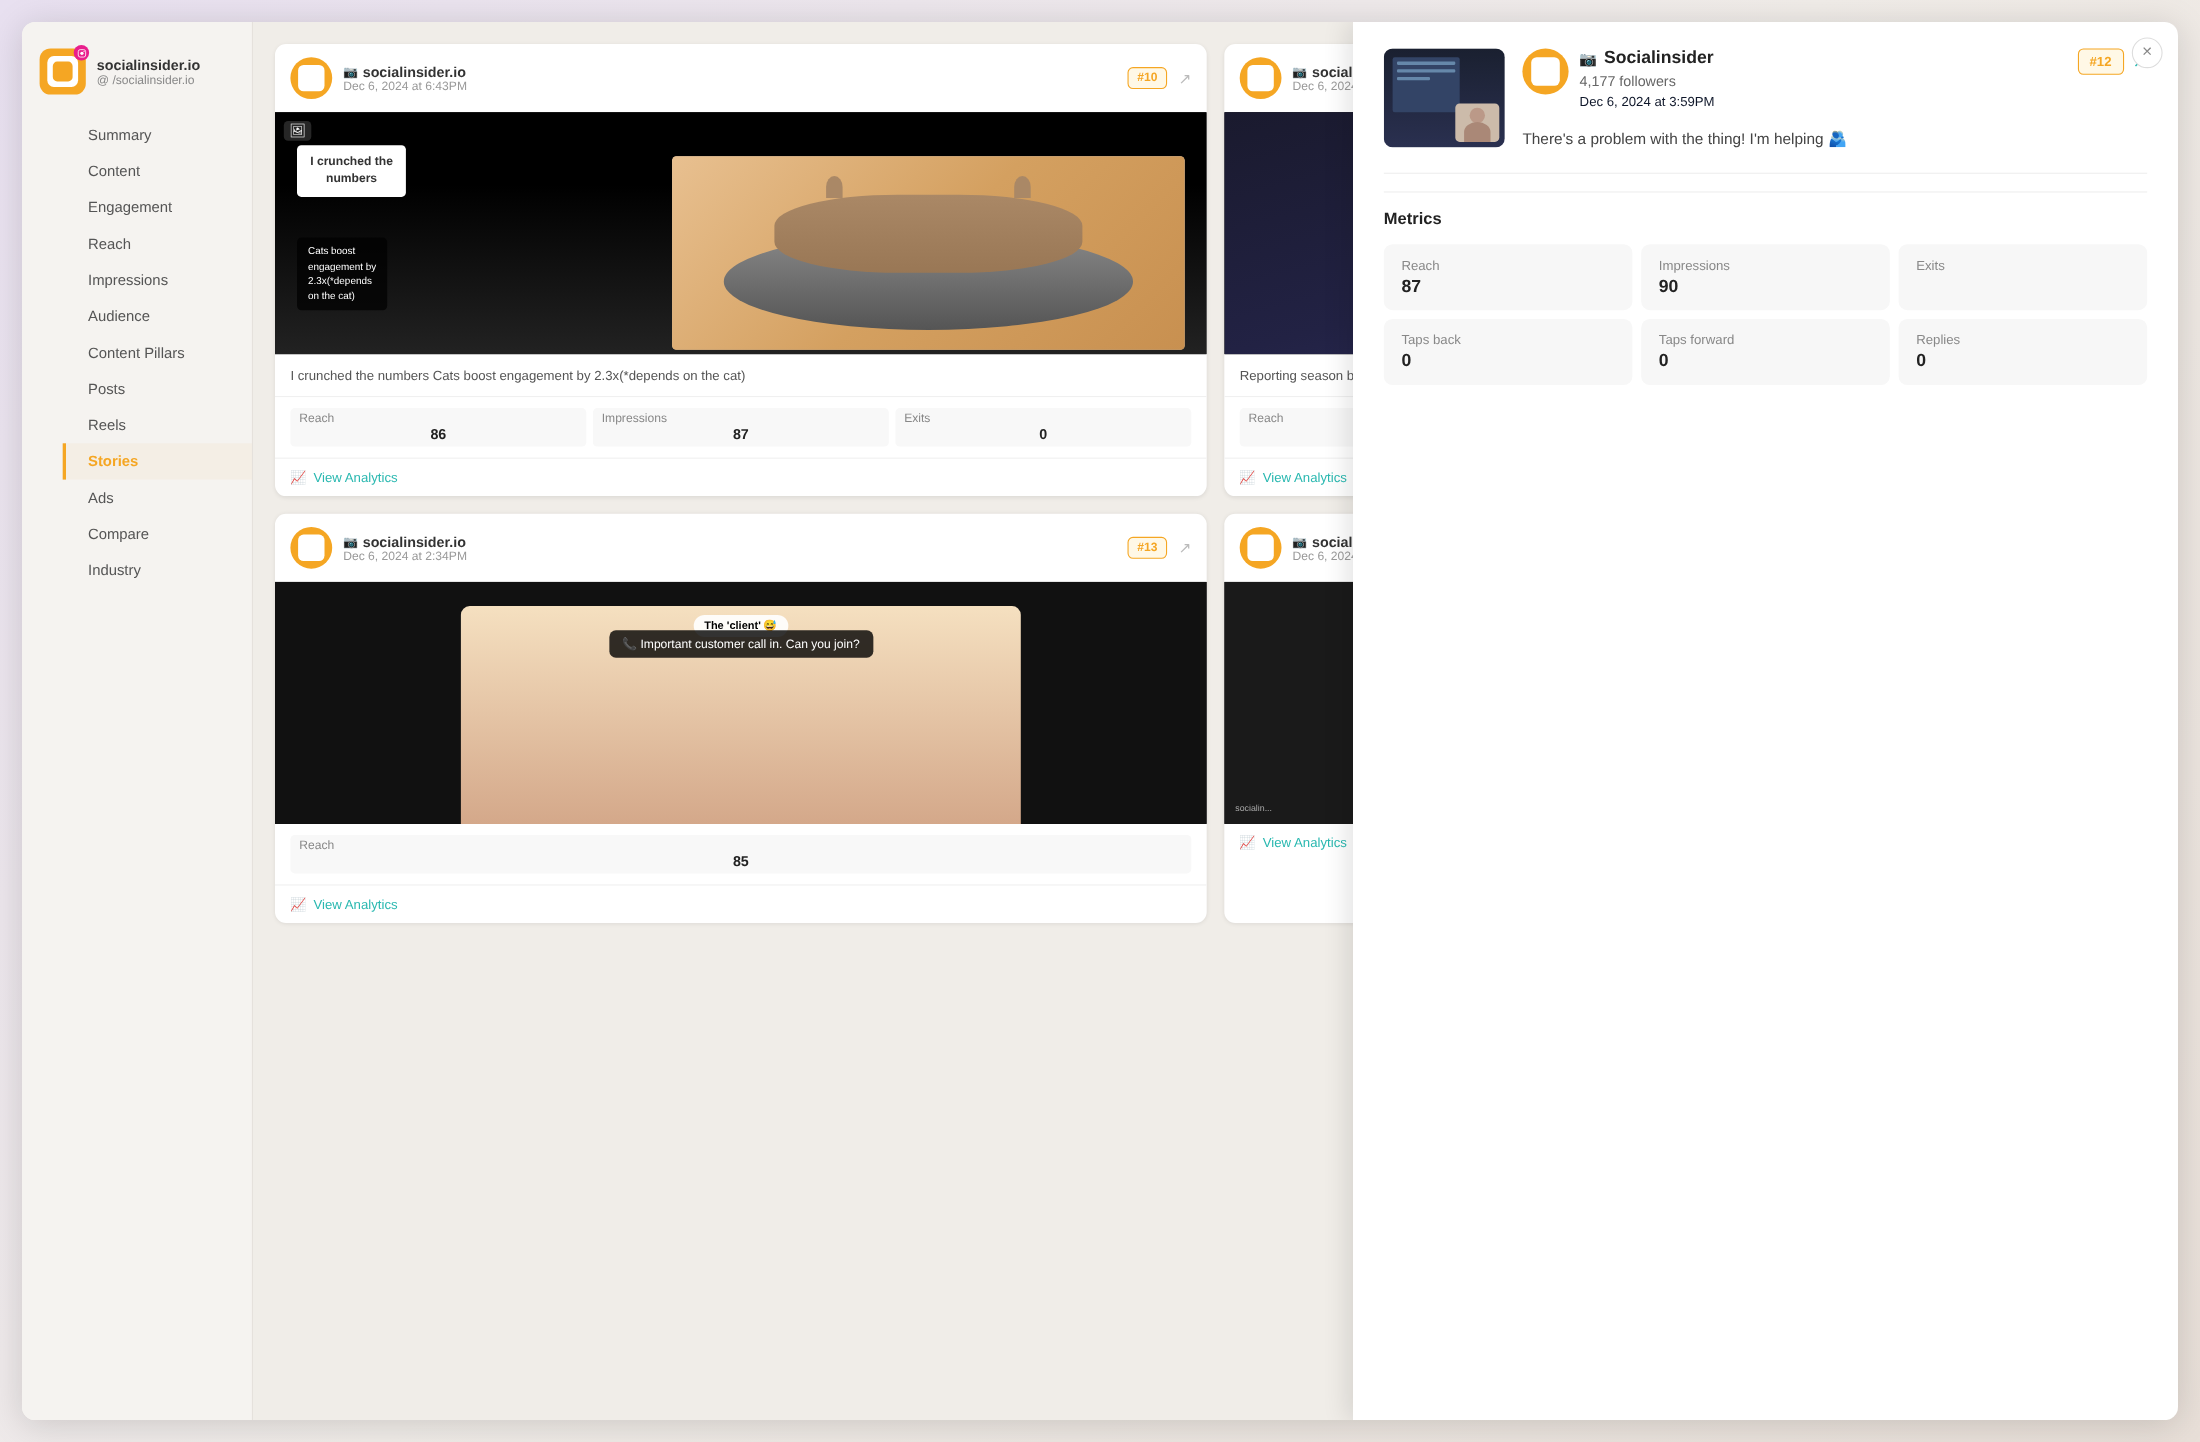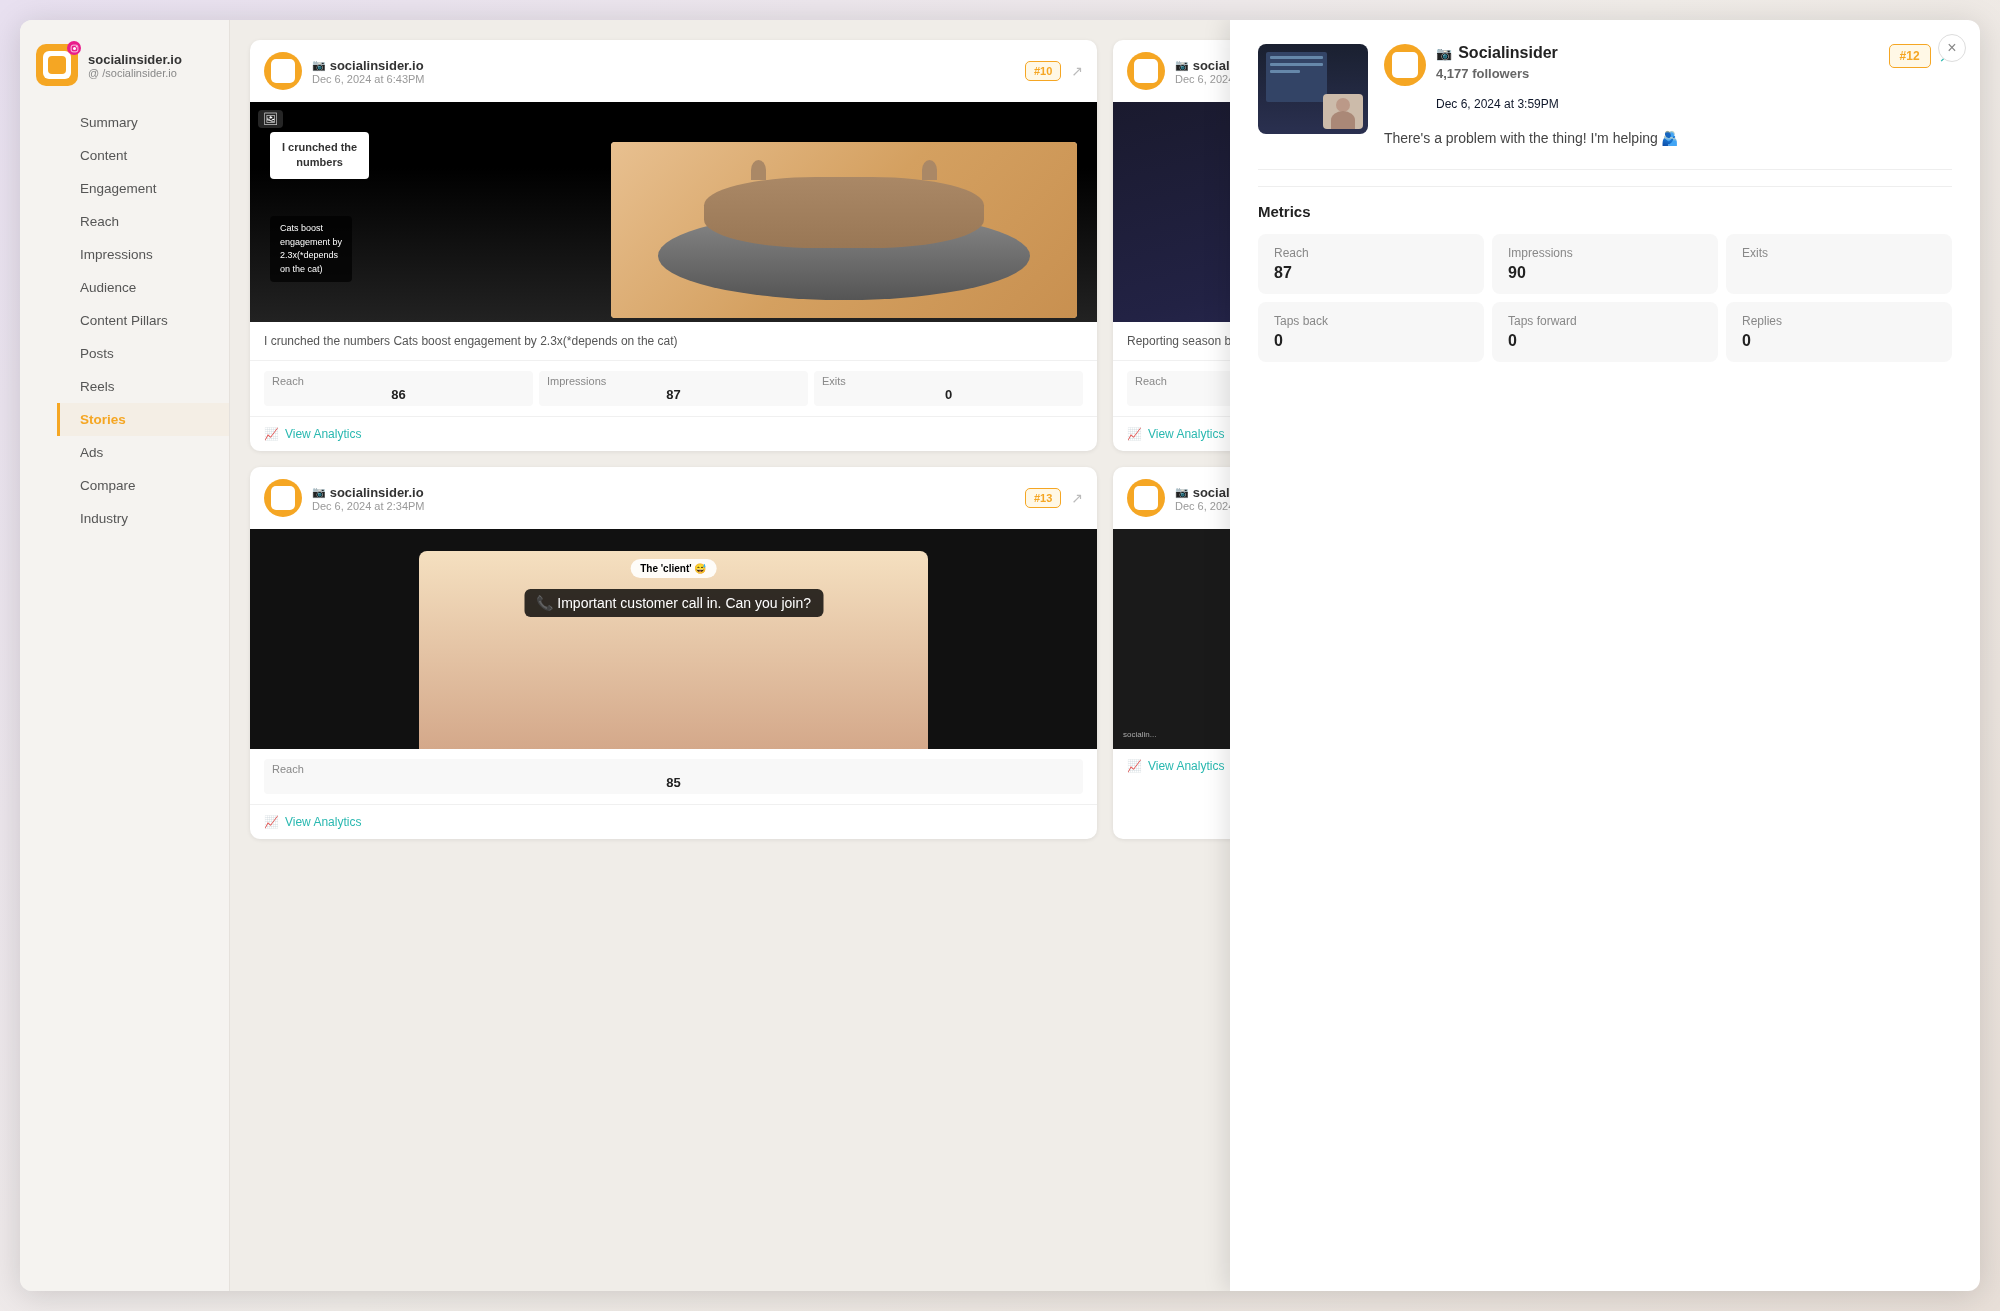--- a/index.html
+++ b/index.html
@@ -266,28 +266,28 @@
       background: rgba(255,255,255,0.9);
       padding: 4px 10px;
       border-radius: 20px;
       font-size: 10px;
       font-weight: 600;
       white-space: nowrap;
     }
 
     .call-notification {
       position: absolute;
-      top: 60px;
+      top: 44px;
       left: 50%;
       transform: translateX(-50%);
       background: rgba(0,0,0,0.8);
       color: white;
       padding: 6px 12px;
       border-radius: 6px;
-      font-size: 14px;
+      font-size: 11px;
       white-space: nowrap;
     }
 
     
     .story-img-4 {
       background: #222;
       position: relative;
     }
 
     .sticky-notes {
@@ -435,22 +435,21 @@
       color: #222;
       display: flex;
       align-items: center;
       gap: 6px;
       margin-bottom: 4px;
     }
 
     .panel-followers {
       font-size: 13px;
       color: #666;
-      margin-bottom: 16px;
-      font-weight: bold;
+      margin-bottom: 4px;
     }
 
     .panel-post-date {
       font-size: 12px;
       color: #0f172a;
       margin-bottom: 10px;
     }
 
     .panel-caption {
       font-size: 14px;

